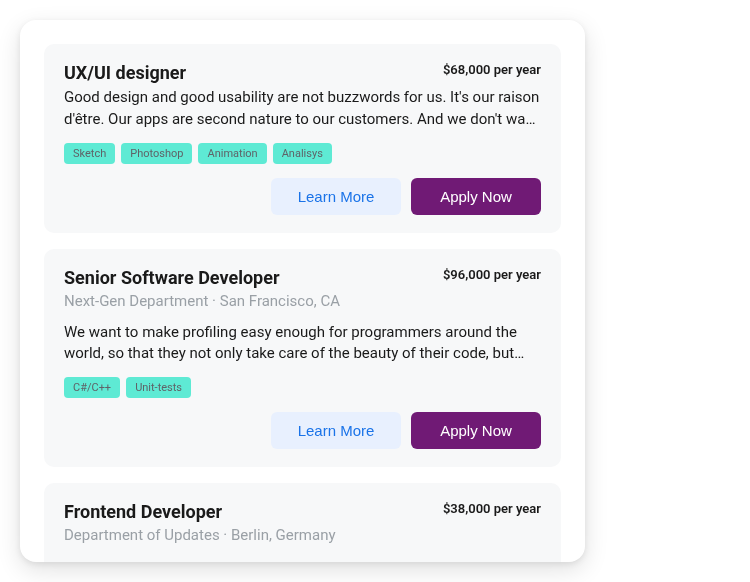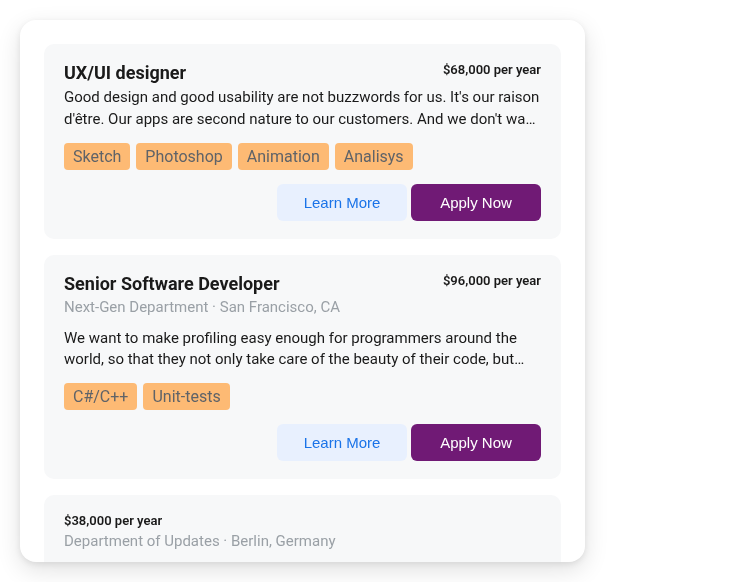--- a/index.html
+++ b/index.html
@@ -59,30 +59,30 @@
       -webkit-box-orient: vertical;
       overflow: hidden;
     }
     .tags {
       display: flex;
       gap: 6px;
       margin-bottom: 14px;
       flex-wrap: wrap;
     }
     .tag {
-      background: #fdba74;
+      background: #5eead4;
       color: #5f6368;
-      font-size: 16px;
+      font-size: 11px;
       padding: 4px 9px;
       border-radius: 4px;
     }
     .actions {
       display: flex;
       justify-content: flex-end;
-      gap: 4px;
+      gap: 10px;
     }
     .btn {
       font-size: 15px;
       font-weight: 500;
       padding: 10px 24px;
       border-radius: 6px;
       border: none;
       cursor: pointer;
       min-width: 130px;
       text-align: center;
@@ -131,19 +131,20 @@
       <span class="tag">Unit-tests</span>
     </div>
     <div class="actions">
       <button class="btn btn-secondary">Learn More</button>
       <button class="btn btn-primary">Apply Now</button>
     </div>
   </div>
 
   <div class="job-card">
     <div class="job-header">
+      <div class="job-title">Frontend Developer</div>
       <div class="job-salary">$38,000 per year</div>
     </div>
     <div class="job-meta">Department of Updates · Berlin, Germany</div>
 
   </div>
 
 </div>
 
 </body></html>

